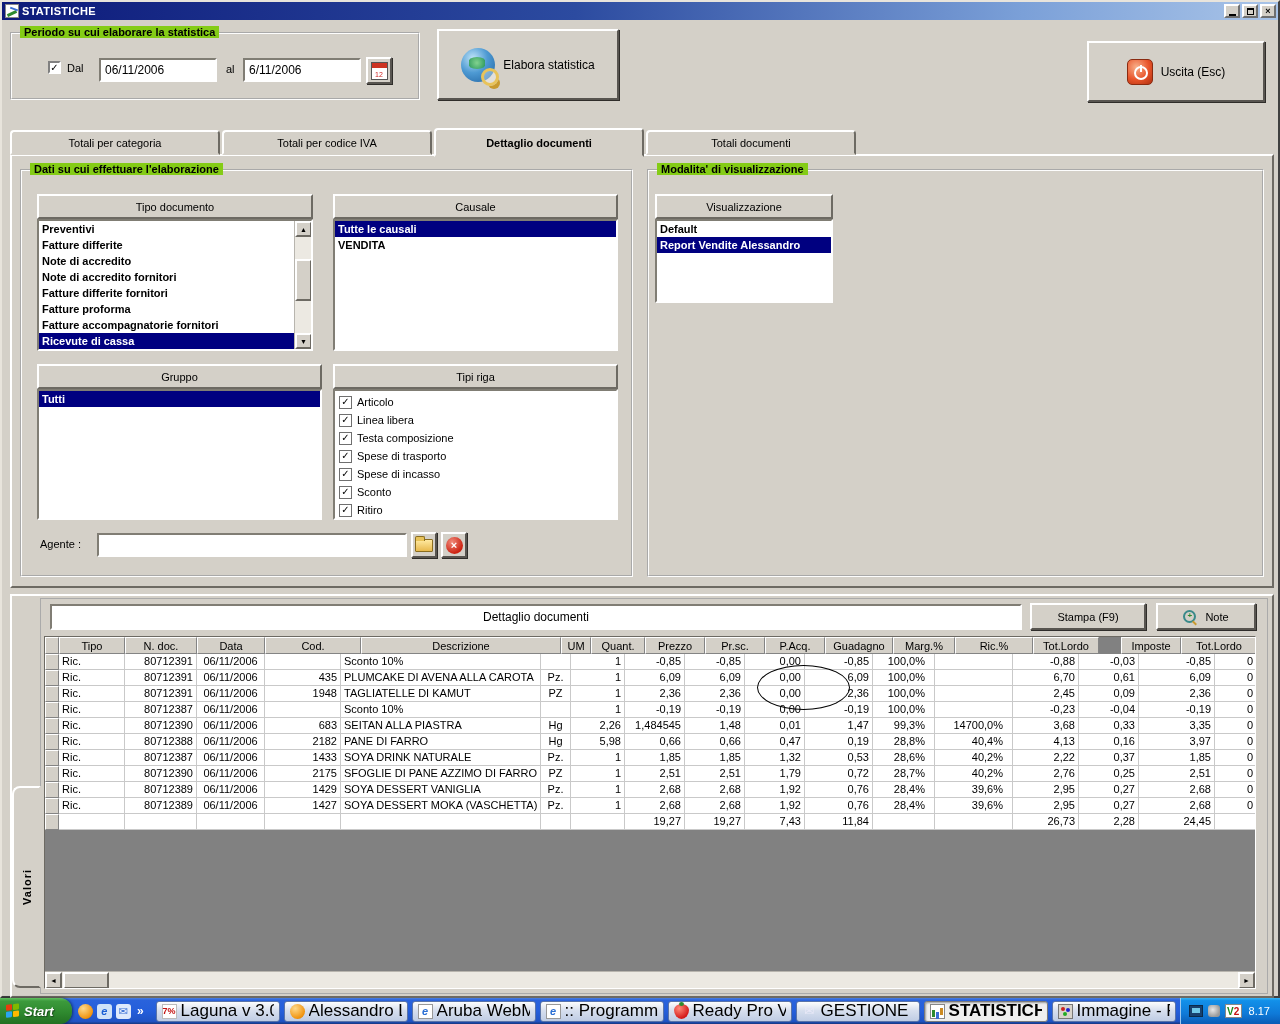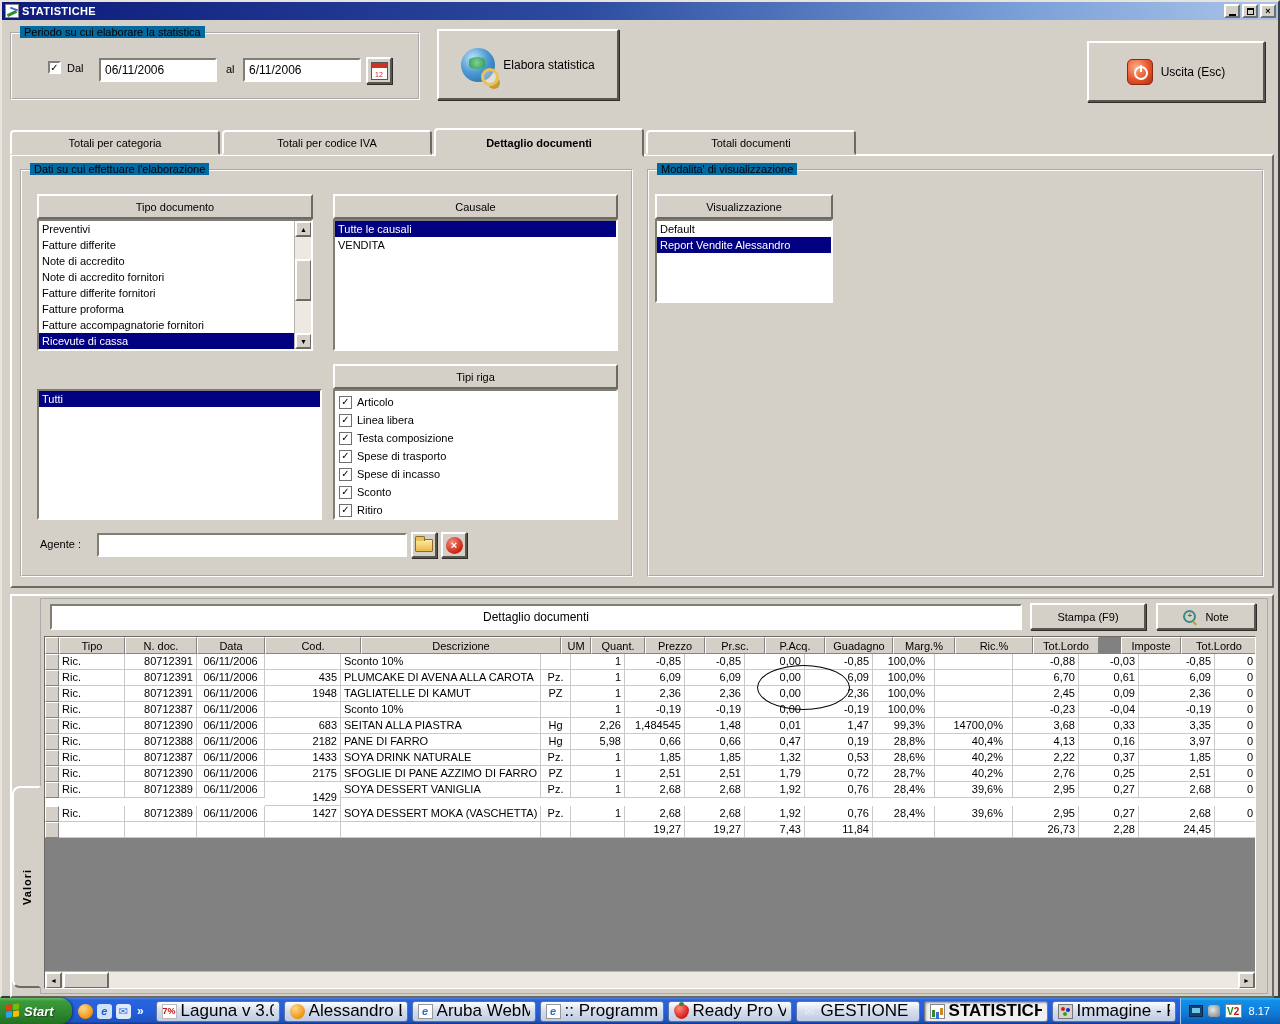--- a/index.html
+++ b/index.html
@@ -17,39 +17,39 @@
   .app-icon b{position:absolute;left:4px;top:3px;width:8px;height:2px;background:#3b6fd4;transform:rotate(20deg);}
   .tb-title{color:#fff;font-weight:bold;font-size:11px;letter-spacing:.3px;}
   .tb-btns{margin-left:auto;display:flex;gap:2px;}
   .tb-btn{width:16px;height:14px;background:#d4d0c8;border:2px solid;border-color:#fff #6f6f6f #6f6f6f #fff;
        display:flex;align-items:center;justify-content:center;font-size:9px;font-weight:bold;line-height:1;}
   .glyph-min{width:7px;height:2px;background:#000;margin-top:7px;}
   .glyph-rest{width:7px;height:7px;border:1px solid #000;border-top-width:2px;position:relative;}
   .raised{background:#d4d0c8;border:2px solid;border-color:#fff #6d6a63 #6d6a63 #fff;}
   .sunken{background:#fff;border:2px solid;border-color:#807d74 #fff #fff #807d74;}
   .groupbox{position:absolute;border:2px groove #fdfdfd;}
-  .legend{position:absolute;top:-8px;left:8px;background:#0369a1;padding:0 4px;white-space:nowrap;}
+  .legend{position:absolute;top:-8px;left:8px;background:#84cc16;padding:0 4px;white-space:nowrap;font-weight:bold;}
   .btn{display:flex;align-items:center;justify-content:center;gap:8px;cursor:default;
        background:#d4d0c8;border:2px solid;border-color:#fff #585550 #585550 #fff;box-shadow:1px 1px 0 #2f2d2a;}
   .cbox{width:13px;height:13px;background:#fff;border:2px solid;border-color:#808080 #fff #fff #808080;
        display:flex;align-items:center;justify-content:center;font-size:10px;font-weight:bold;line-height:1;}
   .input{position:absolute;background:#fff;border:2px solid;border-color:#807d74 #fff #fff #807d74;
        padding:2px 4px;font-size:12px;display:flex;align-items:center;}
   
   .tabstrip{position:absolute;left:8px;top:126px;height:27px;display:flex;gap:2px;z-index:3;}
   .tab{width:210px;height:25px;margin-top:2px;background:#d4d0c8;border:2px solid;border-color:#fff #6d6a63 #d4d0c8 #fff;
        border-radius:4px 4px 0 0;display:flex;align-items:center;justify-content:center;}
   .tab.active{height:29px;margin-top:0;font-weight:bold;z-index:4;}
   .panel{position:absolute;left:8px;top:152px;width:1264px;height:434px;
        background:#d4d0c8;border:2px solid;border-color:#fff #6d6a63 #6d6a63 #fff;}
   
   .lb-header{position:absolute;height:25px;background:#d4d0c8;border:2px solid;border-color:#fff #6d6a63 #6d6a63 #fff;
        display:flex;align-items:center;justify-content:center;}
   .listbox{position:absolute;background:#fff;border:2px solid;border-color:#807d74 #fff #fff #807d74;overflow:hidden;}
-  .list-item{height:16px;line-height:16px;padding-left:3px;white-space:nowrap;}
+  .list-item{height:16px;line-height:16px;padding-left:3px;white-space:nowrap;font-weight:bold;}
   .list-item.selected{background:#000080;color:#fff;}
   .checkrow{height:18px;display:flex;align-items:center;gap:5px;padding:0 0 0 4px;}
   .cb2{width:13px;height:13px;background:#fff;border:1px solid #6f6f6f;display:flex;align-items:center;justify-content:center;
        font-size:10px;font-weight:bold;line-height:1;flex:none;}
   
   .vscroll{position:absolute;top:0;right:0;width:17px;bottom:0;background:#ece9e2;border-left:1px solid #b8b5ae;}
   .sb-btn{position:absolute;width:17px;height:16px;background:#d4d0c8;border:2px solid;border-color:#fff #6d6a63 #6d6a63 #fff;
        display:flex;align-items:center;justify-content:center;font-size:7px;color:#000;line-height:1;}
   .sb-thumb{position:absolute;background:#d4d0c8;border:2px solid;border-color:#fff #6d6a63 #6d6a63 #fff;}
   .hscroll{position:absolute;height:17px;background:#ece9e2;border-top:1px solid #b8b5ae;}
@@ -203,20 +203,21 @@
       <div class="list-item">Fatture proforma</div>
       <div class="list-item">Fatture accompagnatorie fornitori</div>
       <div class="list-item selected">Ricevute di cassa</div>
     </div>
   <div class="lb-header" style="left:331px;top:192px;width:285px;z-index:5;">Causale</div>
   <div class="listbox" style="left:331px;top:217px;width:285px;height:132px;z-index:5;">
       <div class="list-item selected">Tutte le causali</div>
       <div class="list-item">VENDITA</div>
     </div>
 
+  <div class="lb-header" style="left:35px;top:362px;width:285px;z-index:5;">Gruppo</div>
   <div class="listbox" style="left:35px;top:387px;width:285px;height:131px;z-index:5;">
       <div class="list-item selected">Tutti</div>
     </div>
 
   <div class="lb-header" style="left:331px;top:362px;width:285px;z-index:5;">Tipi riga</div>
   <div class="listbox" style="left:331px;top:387px;width:285px;height:131px;z-index:5;padding-top:2px;">
       <div class="checkrow">
         <span class="cb2">✓</span>
         <span>Articolo</span>
       </div>
@@ -457,21 +458,21 @@
           <div class="g-cell al-r" style="width: 66px;">2,76</div>
           <div class="g-cell al-r" style="width: 60px;">0,25</div>
           <div class="g-cell al-r" style="width: 76px;">2,51</div>
           <div class="g-cell al-r" style="width: 42px;">0</div>
         </div>
         <div class="g-row">
           <div class="sel-cell" style="width: 14px;"></div>
           <div class="g-cell al-l" style="width: 66px;">Ric.</div>
           <div class="g-cell al-r" style="width: 72px;">80712389</div>
           <div class="g-cell al-c" style="width: 68px;">06/11/2006</div>
-          <div class="g-cell al-r" style="width: 76px; margin-top: 8px;">1429</div>
+          <div class="g-cell al-r" style="width: 76px;">1429</div>
           <div class="g-cell al-l" style="width: 200px;">SOYA DESSERT VANIGLIA</div>
           <div class="g-cell al-c" style="width: 30px;">Pz.</div>
           <div class="g-cell al-r" style="width: 54px;">1</div>
           <div class="g-cell al-r" style="width: 60px;">2,68</div>
           <div class="g-cell al-r" style="width: 60px;">2,68</div>
           <div class="g-cell al-r" style="width: 60px;">1,92</div>
           <div class="g-cell al-r" style="width: 68px;">0,76</div>
           <div class="g-cell al-rp" style="width: 62px;">28,4%</div>
           <div class="g-cell al-rp" style="width: 78px;">39,6%</div>
           <div class="g-cell al-r" style="width: 66px;">2,95</div>

